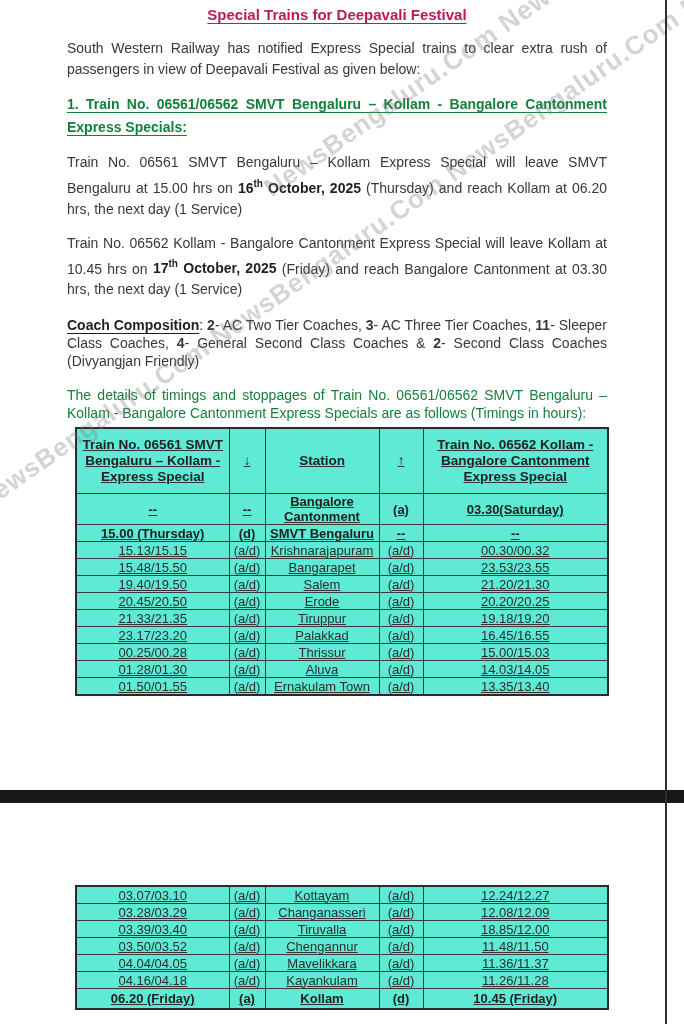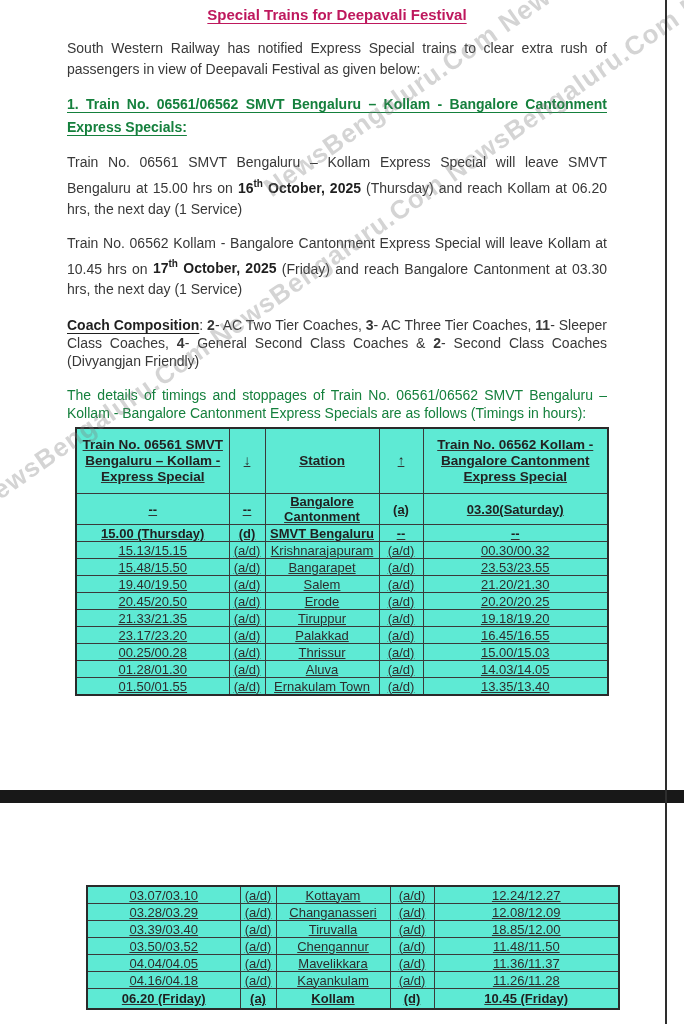--- a/index.html
+++ b/index.html
@@ -43,21 +43,21 @@
     border:2px solid #2a2a2a; background:#5eead4; position:relative; z-index:2;text-decoration:underline;
   }
   .content table.tt { margin-left:8px; }
   table.tt th, table.tt td {
     border:1px solid #3a3a3a; text-align:center; vertical-align:middle;
     overflow:hidden; padding:0 2px; color:#2d2d2d;
   }
   table.tt thead th { height:64px; font-size:13.5px; font-weight:bold; line-height:16px; color:#222; }
   table.tt tbody td { height:16px; font-size:13px; line-height:15px; }
   table.tt tbody tr.bold-row td { font-weight:bold; color:#1f1f1f; }
-  table.t2 { position:absolute; left:86px; top:885px; }
+  table.t2 { position:absolute; left:75px; top:885px; }
   table.t2 tbody tr:last-child td { height:19px; }
 
   .page-break { position:absolute; left:0; top:790px; width:684px; height:13px; background:#181818; z-index:4; }
   .page-edge { position:absolute; left:665px; top:0; width:2px; height:1024px; background:#2e2e2e; z-index:5; }
 </style>
 </head>
 <body>
 
 <div id="page">
 

